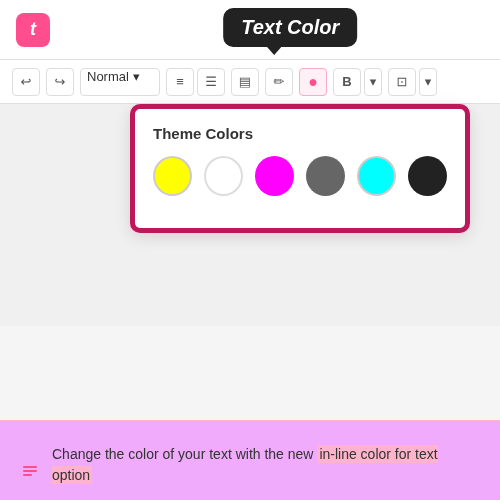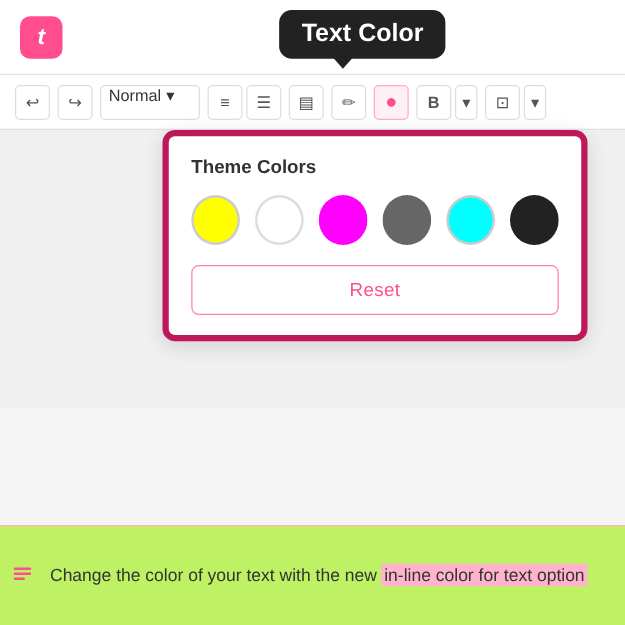--- a/index.html
+++ b/index.html
@@ -107,20 +107,21 @@
       left: 50%;
       transform: translateX(-20%);
       background: #222;
       color: #fff;
       padding: 8px 18px;
       border-radius: 10px;
       font-size: 20px;
       font-weight: bold;
       white-space: nowrap;
       z-index: 100;
+      font-style: italic;
     }
 
     .tooltip-bubble::after {
       content: '';
       position: absolute;
       bottom: -8px;
       left: 38%;
       transform: translateX(-50%);
       border-left: 8px solid transparent;
       border-right: 8px solid transparent;
@@ -189,25 +190,25 @@
       height: calc(500px - 104px - 100px);
       
     }
 
     
     .info-bar {
       position: absolute;
       bottom: 0;
       left: 0;
       right: 0;
-      background: #bef264;
+      background: #f0abfc;
       border-top: 1.5px solid #ffb3cc;
-      padding: 14px 8px;
-      display: flex;
-      align-items: center;
+      padding: 14px 20px;
+      display: flex;
+      align-items: flex-end;
       gap: 12px;
       min-height: 80px;
     }
 
     .info-icon {
       color: #ff4d8d;
       font-size: 18px;
       margin-top: 2px;
       flex-shrink: 0;
     }
@@ -295,21 +296,20 @@
   <div class="color-picker-popup">
     <div class="color-picker-title">Theme Colors</div>
     <div class="color-swatches">
       <div class="color-swatch yellow" title="Yellow"></div>
       <div class="color-swatch white" title="White"></div>
       <div class="color-swatch magenta" title="Magenta"></div>
       <div class="color-swatch gray" title="Gray"></div>
       <div class="color-swatch cyan" title="Cyan"></div>
       <div class="color-swatch black" title="Black"></div>
     </div>
-    <button class="reset-btn">Reset</button>
   </div>
 
 </div>
 
 <div class="main-content" style="height: 222px; background:#f0f0f0;">
 </div>
 
 <div class="info-bar">
   <div class="info-icon">
     <svg width="20" height="20" viewBox="0 0 20 20" fill="none">

